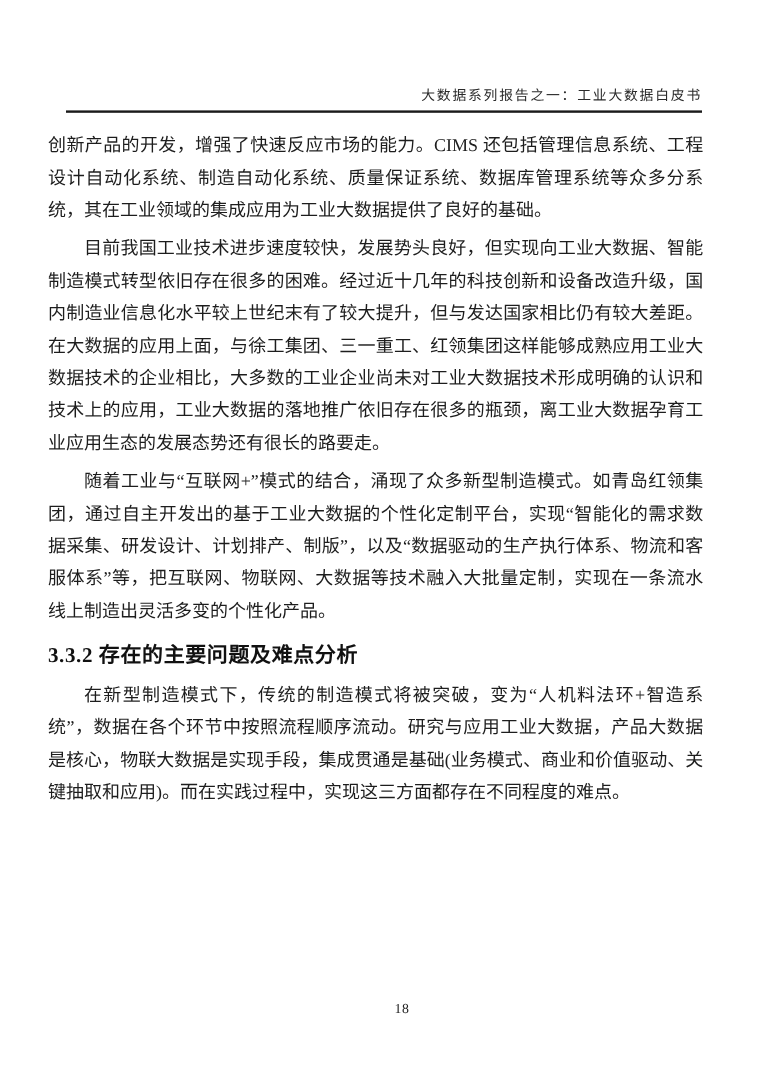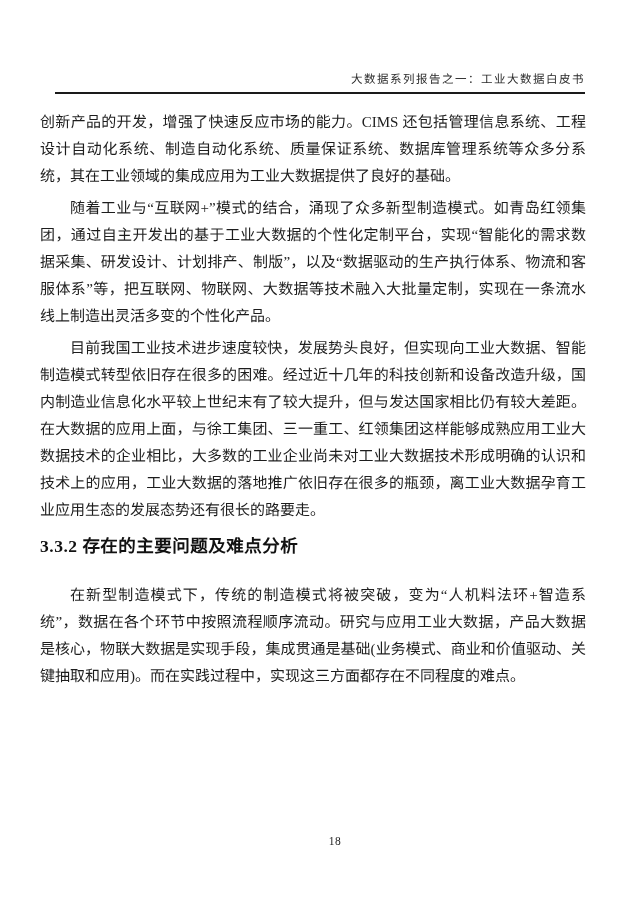--- a/index.html
+++ b/index.html
@@ -41,21 +41,21 @@
   }
   .para {
     text-indent: 2em;
     margin-bottom: 5px;
   }
   .para.no-indent { text-indent: 0; }
   .section-heading {
     font-size: 17.5px;
     font-weight: bold;
     letter-spacing: 0.5px;
-    margin: 9px 0 22px 0;
+    margin: 9px 0 7px 0;
     color: #111111;
     text-align: left;
   }
   .list-head {
     text-indent: 2em;
     margin-top: 2px;
   }
   .page-number {
     position: absolute;
     top: 835px;
@@ -89,22 +89,22 @@
 <body>
 
 <div class="page">
 
   <div class="running-header">
     <span>大数据系列报告之一：工业大数据白皮书</span>
   </div>
 
   <div class="content">
     <p class="para no-indent">创新产品的开发，增强了快速反应市场的能力。CIMS 还包括管理信息系统、工程设计自动化系统、制造自动化系统、质量保证系统、数据库管理系统等众多分系统，其在工业领域的集成应用为工业大数据提供了良好的基础。</p>
+    <p class="para">目前我国工业技术进步速度较快，发展势头良好，但实现向工业大数据、智能制造模式转型依旧存在很多的困难。经过近十几年的科技创新和设备改造升级，国内制造业信息化水平较上世纪末有了较大提升，但与发达国家相比仍有较大差距。在大数据的应用上面，与徐工集团、三一重工、红领集团这样能够成熟应用工业大数据技术的企业相比，大多数的工业企业尚未对工业大数据技术形成明确的认识和技术上的应用，工业大数据的落地推广依旧存在很多的瓶颈，离工业大数据孕育工业应用生态的发展态势还有很长的路要走。</p>
     <p class="para">随着工业与“互联网+”模式的结合，涌现了众多新型制造模式。如青岛红领集团，通过自主开发出的基于工业大数据的个性化定制平台，实现“智能化的需求数据采集、研发设计、计划排产、制版”，以及“数据驱动的生产执行体系、物流和客服体系”等，把互联网、物联网、大数据等技术融入大批量定制，实现在一条流水线上制造出灵活多变的个性化产品。</p>
-    <p class="para">目前我国工业技术进步速度较快，发展势头良好，但实现向工业大数据、智能制造模式转型依旧存在很多的困难。经过近十几年的科技创新和设备改造升级，国内制造业信息化水平较上世纪末有了较大提升，但与发达国家相比仍有较大差距。在大数据的应用上面，与徐工集团、三一重工、红领集团这样能够成熟应用工业大数据技术的企业相比，大多数的工业企业尚未对工业大数据技术形成明确的认识和技术上的应用，工业大数据的落地推广依旧存在很多的瓶颈，离工业大数据孕育工业应用生态的发展态势还有很长的路要走。</p>
 
     <h2 class="section-heading">3.3.2 存在的主要问题及难点分析</h2>
 
     <p class="para">在新型制造模式下，传统的制造模式将被突破，变为“人机料法环+智造系统”，数据在各个环节中按照流程顺序流动。研究与应用工业大数据，产品大数据是核心，物联大数据是实现手段，集成贯通是基础(业务模式、商业和价值驱动、关键抽取和应用)。而在实践过程中，实现这三方面都存在不同程度的难点。</p>
 
   </div>
 
   <div class="page-number">18</div>
 
   <div class="logo">

